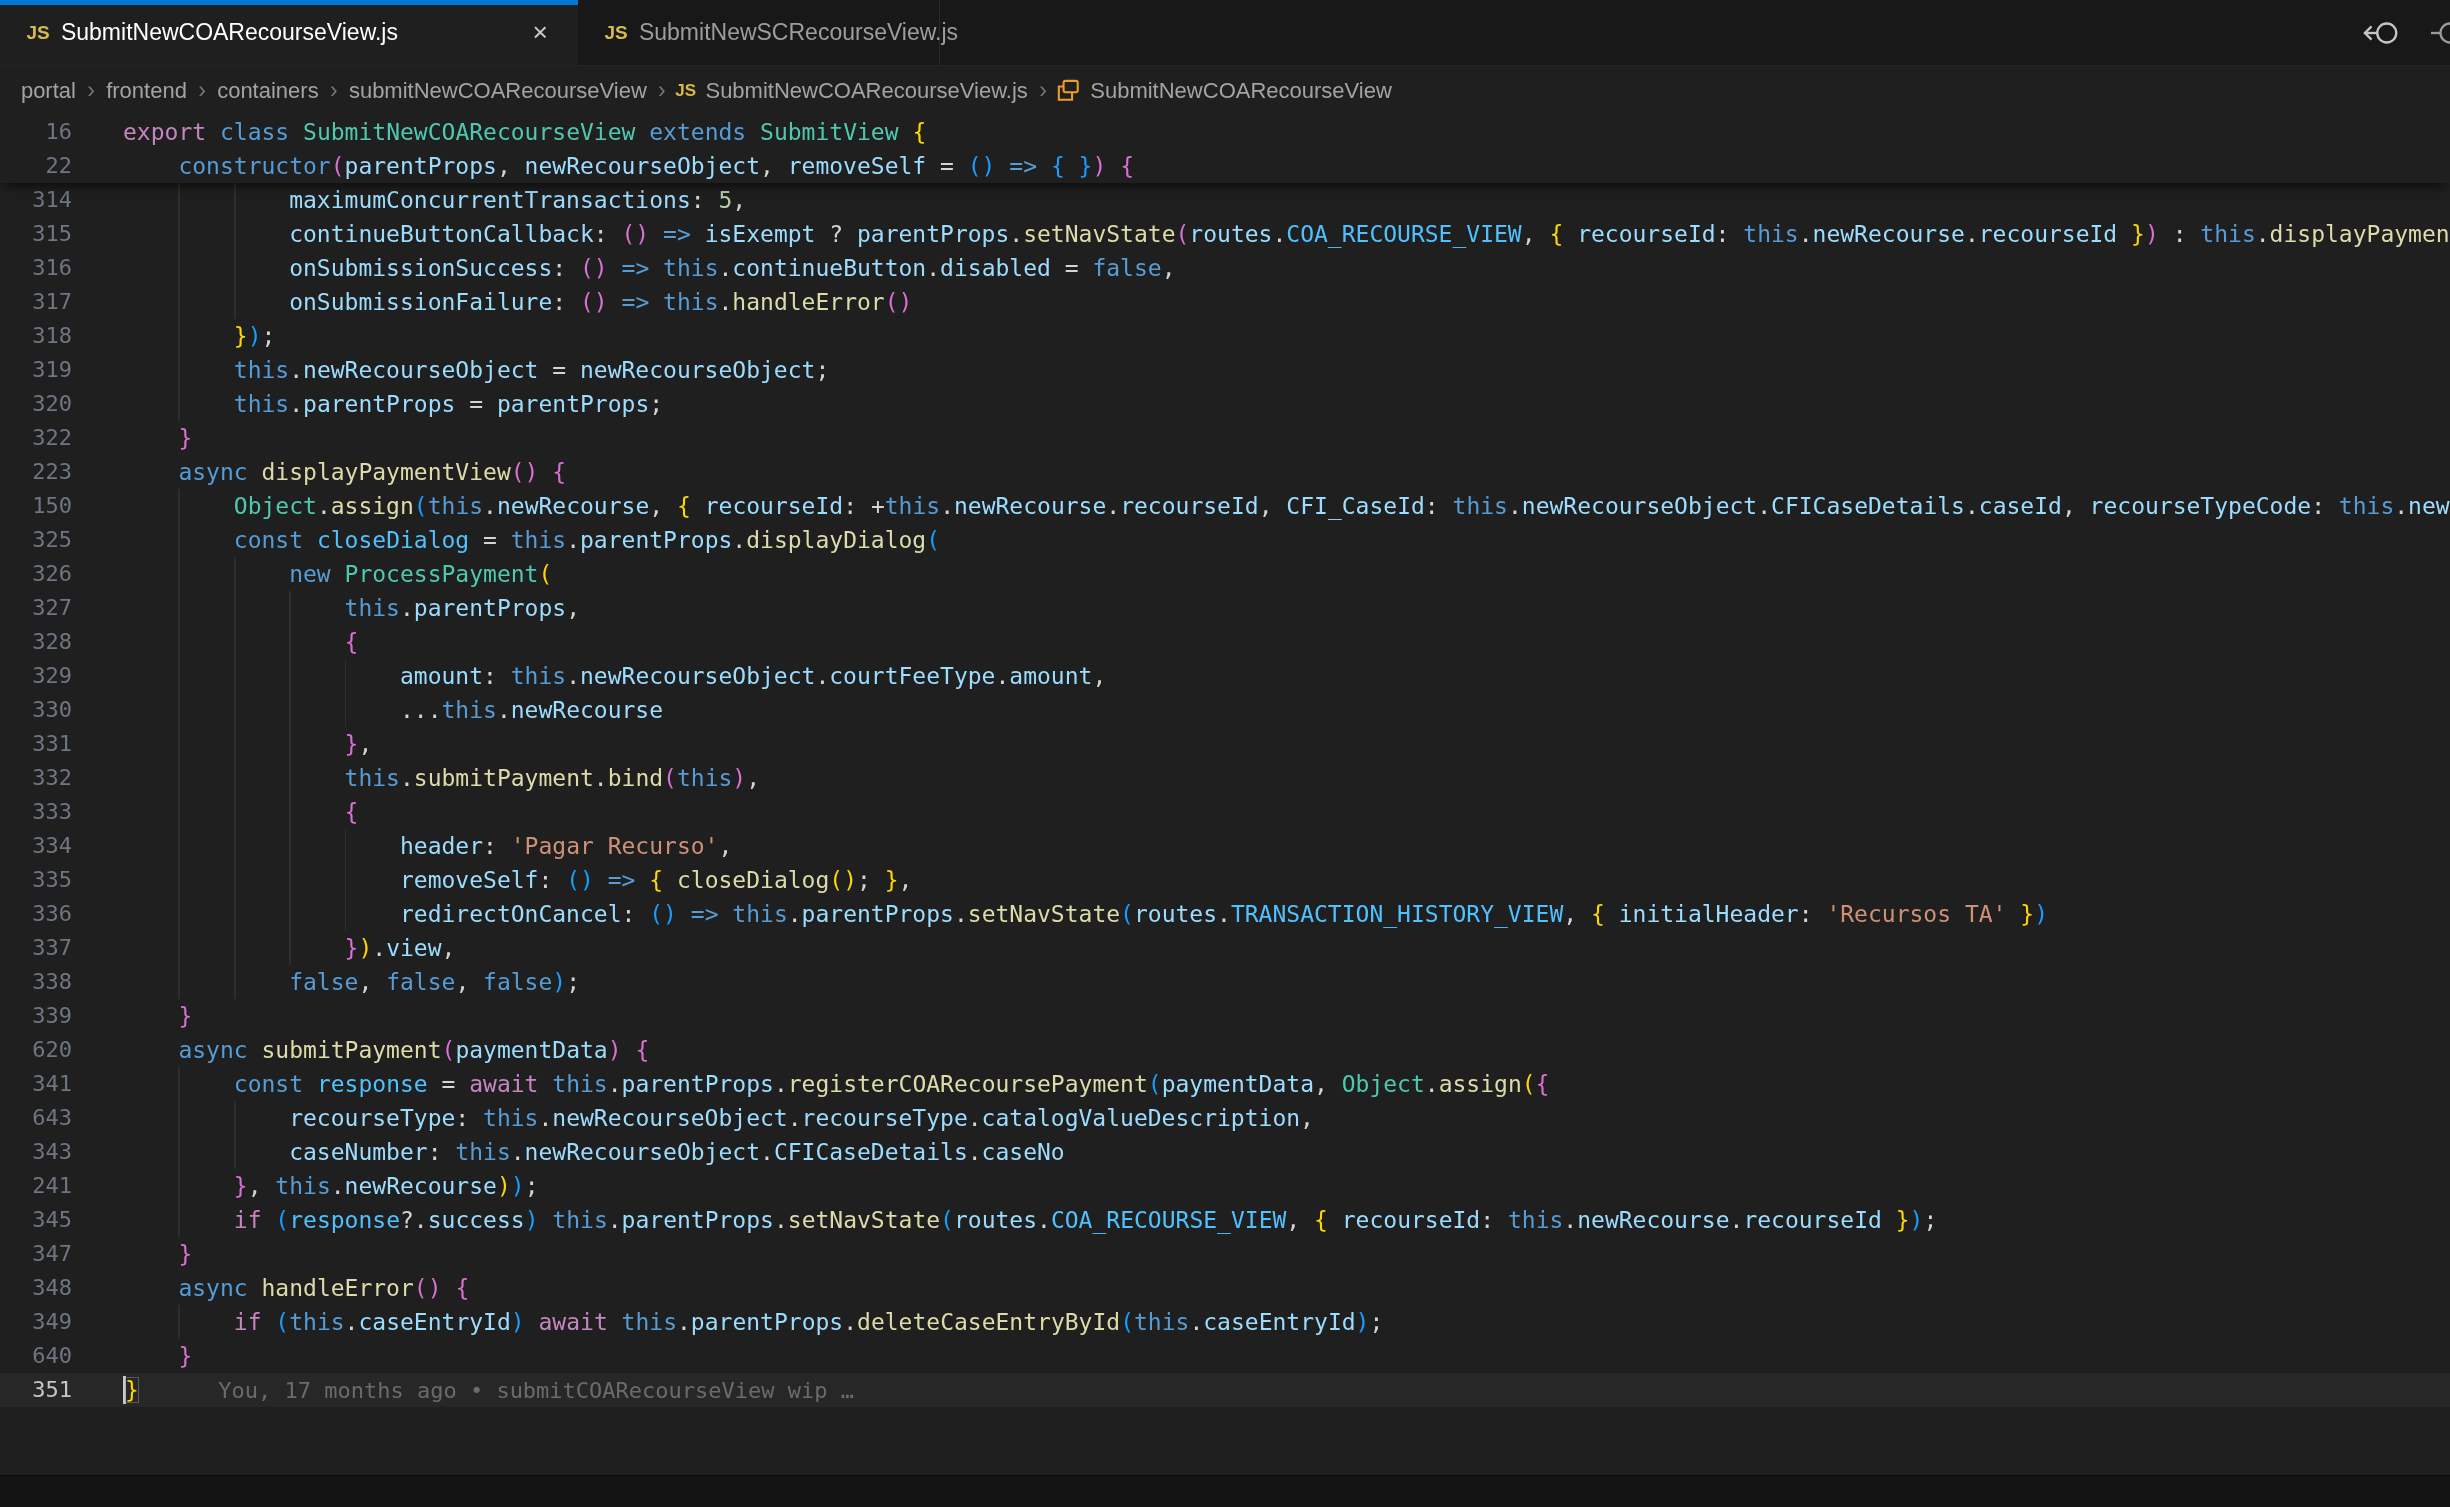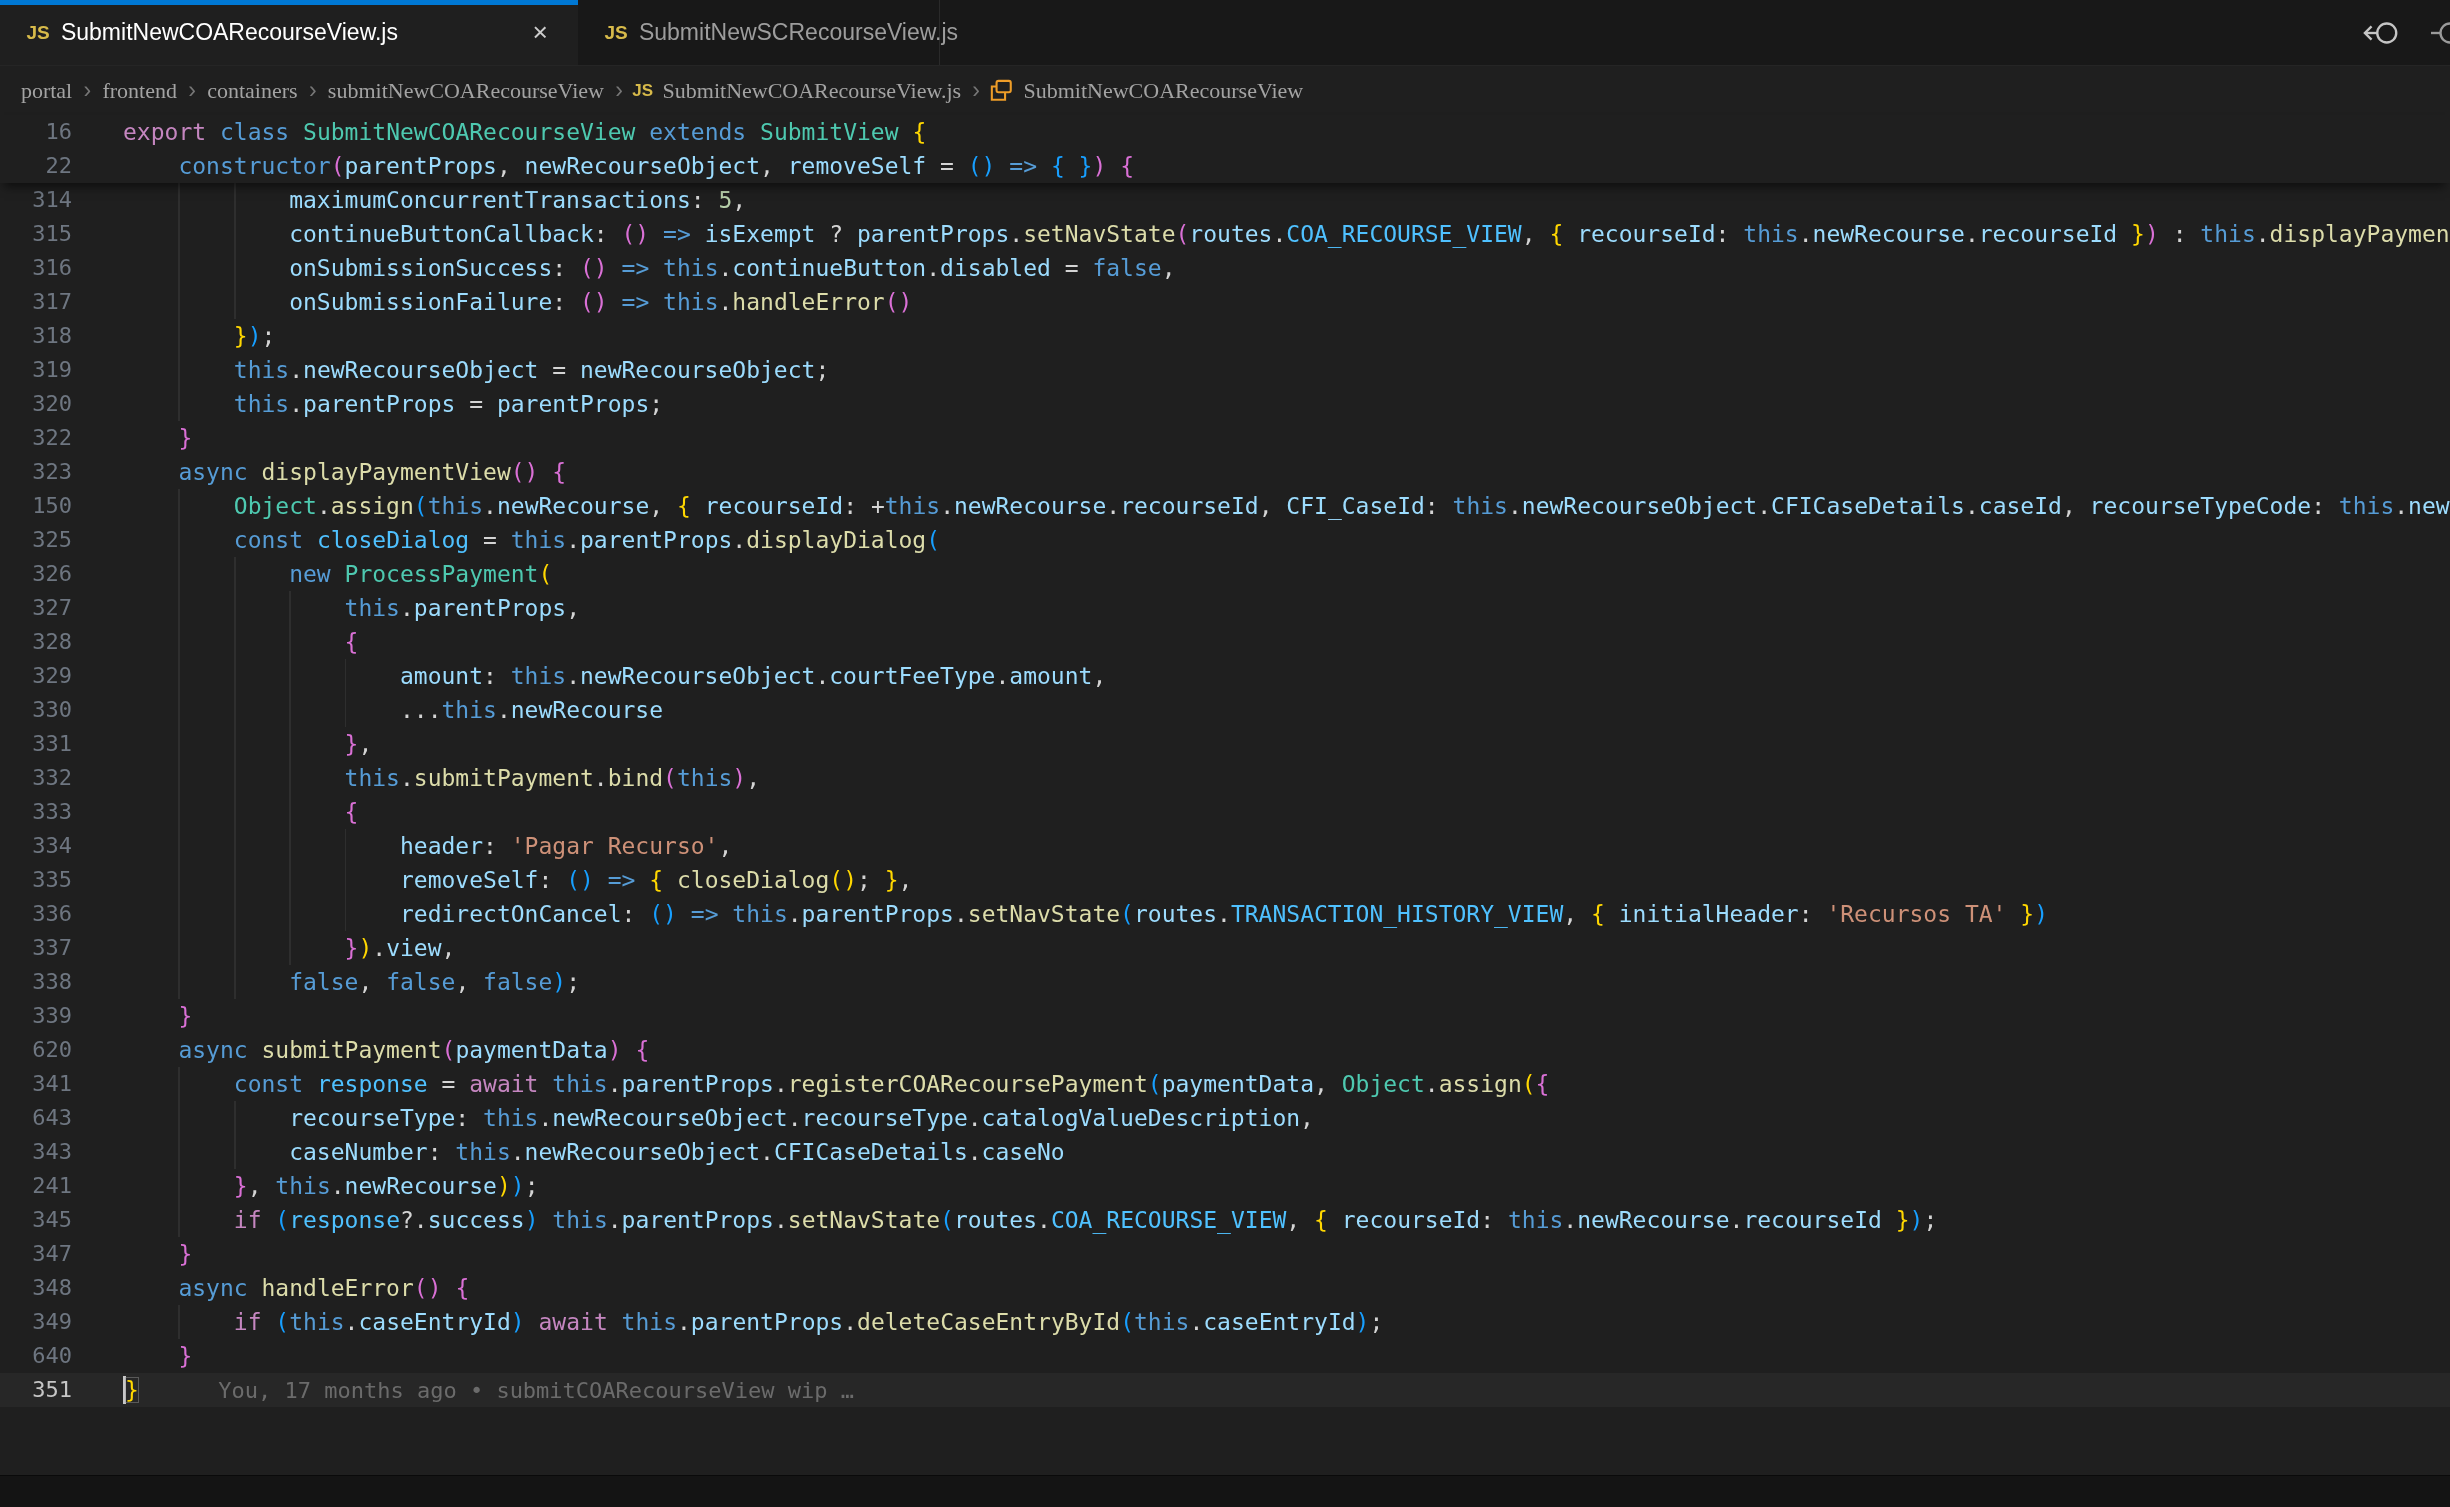--- a/index.html
+++ b/index.html
@@ -13,21 +13,21 @@
   .tab.active::before { content:""; position:absolute; top:0; left:0; right:0; height:4.7px; background: var(--accent); }
   .tab.inactive { background: #181818; width: 362px; border-right: 0.9px solid #2a2a2a; }
   .tab-label { font-size: 23px; color: #ffffff; margin: 0 13.2px 0 11.3px; white-space: nowrap; }
   .tab.inactive .tab-label { color: #9d9d9d; }
   .js-badge { font-size: 19px; font-weight: bold; color: var(--jsicon); letter-spacing: 0px; }
   .tab-close { font-size: 26.4px; color: #cccccc; margin-left: auto; line-height: 1; padding: 1.9px 3.8px; border-radius: 5.7px; }
   .editor-actions { position: absolute; right: 0; top: 0; height: 66px; display: flex; align-items: center; gap: 26.4px; padding-right: 0; overflow: hidden; width: 151px; justify-content: flex-end; }
 
   
   .breadcrumbs { height: 49px; background: #1f1f1f; display: flex; align-items: center; padding-left: 19px; font-size: 22px; color: #a3a3a3; white-space: nowrap; }
-  .crumb { padding: 0 1.9px; cursor: pointer; font-family: Liberation Serif, serif; }
+  .crumb { padding: 0 1.9px; cursor: pointer; }
   .crumb-sep { color: #767676; padding: 0 9.4px; font-size: 23px; }
   .crumb-icon { display: inline-flex; align-items: center; margin-right: 7.6px; }
 
   
   .editor { position: relative; height: 1360px; background: #1f1f1f; font-family: "DejaVu Sans Mono", monospace; }
   .sticky { position: relative; z-index: 3; background: #1f1f1f; box-shadow: 0 7.6px 9.4px -3.8px rgba(0,0,0,0.55); }
   .line { display: flex; height: 34px; line-height: 34px; font-size: 23px; position: relative; }
   .gutter { width: 72px; flex: 0 0 72px; text-align: right; color: var(--lnum); font-size: 22px; user-select: none; }
   .code-text { position: relative; margin-left: 51px; white-space: pre; color: #d4d4d4; flex: 1; overflow: hidden; }
   .guide { position: absolute; top: 0; bottom: 0; width: 1.9px; background: rgba(255,255,255,0.07); }
@@ -130,21 +130,21 @@
       </div>
       <div class="line">
         <span class="gutter">320</span>
         <div class="code-text"><span class="guide" style="left: calc(4ch);"></span><span style="color: rgb(212, 212, 212);">        </span><span style="color: rgb(86, 156, 214);">this</span><span style="color: rgb(212, 212, 212);">.</span><span style="color: rgb(156, 220, 254);">parentProps</span><span style="color: rgb(212, 212, 212);"> = </span><span style="color: rgb(156, 220, 254);">parentProps</span><span style="color: rgb(212, 212, 212);">;</span></div>
       </div>
       <div class="line">
         <span class="gutter">322</span>
         <div class="code-text"><span style="color: rgb(212, 212, 212);">    </span><span style="color: rgb(218, 112, 214);">}</span></div>
       </div>
       <div class="line">
-        <span class="gutter">323</span>
+        <span class="gutter">223</span>
         <div class="code-text"><span style="color: rgb(212, 212, 212);">    </span><span style="color: rgb(86, 156, 214);">async</span><span style="color: rgb(212, 212, 212);"> </span><span style="color: rgb(220, 220, 170);">displayPaymentView</span><span style="color: rgb(218, 112, 214);">()</span><span style="color: rgb(212, 212, 212);"> </span><span style="color: rgb(218, 112, 214);">{</span></div>
       </div>
       <div class="line">
         <span class="gutter">150</span>
         <div class="code-text"><span class="guide" style="left: calc(4ch);"></span><span style="color: rgb(212, 212, 212);">        </span><span style="color: rgb(78, 201, 176);">Object</span><span style="color: rgb(212, 212, 212);">.</span><span style="color: rgb(220, 220, 170);">assign</span><span style="color: rgb(23, 159, 255);">(</span><span style="color: rgb(86, 156, 214);">this</span><span style="color: rgb(212, 212, 212);">.</span><span style="color: rgb(156, 220, 254);">newRecourse</span><span style="color: rgb(212, 212, 212);">, </span><span style="color: rgb(255, 215, 0);">{</span><span style="color: rgb(212, 212, 212);"> </span><span style="color: rgb(156, 220, 254);">recourseId</span><span style="color: rgb(212, 212, 212);">: </span><span style="color: rgb(212, 212, 212);">+</span><span style="color: rgb(86, 156, 214);">this</span><span style="color: rgb(212, 212, 212);">.</span><span style="color: rgb(156, 220, 254);">newRecourse</span><span style="color: rgb(212, 212, 212);">.</span><span style="color: rgb(156, 220, 254);">recourseId</span><span style="color: rgb(212, 212, 212);">, </span><span style="color: rgb(156, 220, 254);">CFI_CaseId</span><span style="color: rgb(212, 212, 212);">: </span><span style="color: rgb(86, 156, 214);">this</span><span style="color: rgb(212, 212, 212);">.</span><span style="color: rgb(156, 220, 254);">newRecourseObject</span><span style="color: rgb(212, 212, 212);">.</span><span style="color: rgb(156, 220, 254);">CFICaseDetails</span><span style="color: rgb(212, 212, 212);">.</span><span style="color: rgb(156, 220, 254);">caseId</span><span style="color: rgb(212, 212, 212);">, </span><span style="color: rgb(156, 220, 254);">recourseTypeCode</span><span style="color: rgb(212, 212, 212);">: </span><span style="color: rgb(86, 156, 214);">this</span><span style="color: rgb(212, 212, 212);">.</span><span style="color: rgb(156, 220, 254);">newRecourse</span></div>
       </div>
       <div class="line">
         <span class="gutter">325</span>
         <div class="code-text"><span class="guide" style="left: calc(4ch);"></span><span style="color: rgb(212, 212, 212);">        </span><span style="color: rgb(86, 156, 214);">const</span><span style="color: rgb(212, 212, 212);"> </span><span style="color: rgb(79, 193, 255);">closeDialog</span><span style="color: rgb(212, 212, 212);"> = </span><span style="color: rgb(86, 156, 214);">this</span><span style="color: rgb(212, 212, 212);">.</span><span style="color: rgb(156, 220, 254);">parentProps</span><span style="color: rgb(212, 212, 212);">.</span><span style="color: rgb(220, 220, 170);">displayDialog</span><span style="color: rgb(23, 159, 255);">(</span></div>
       </div>

